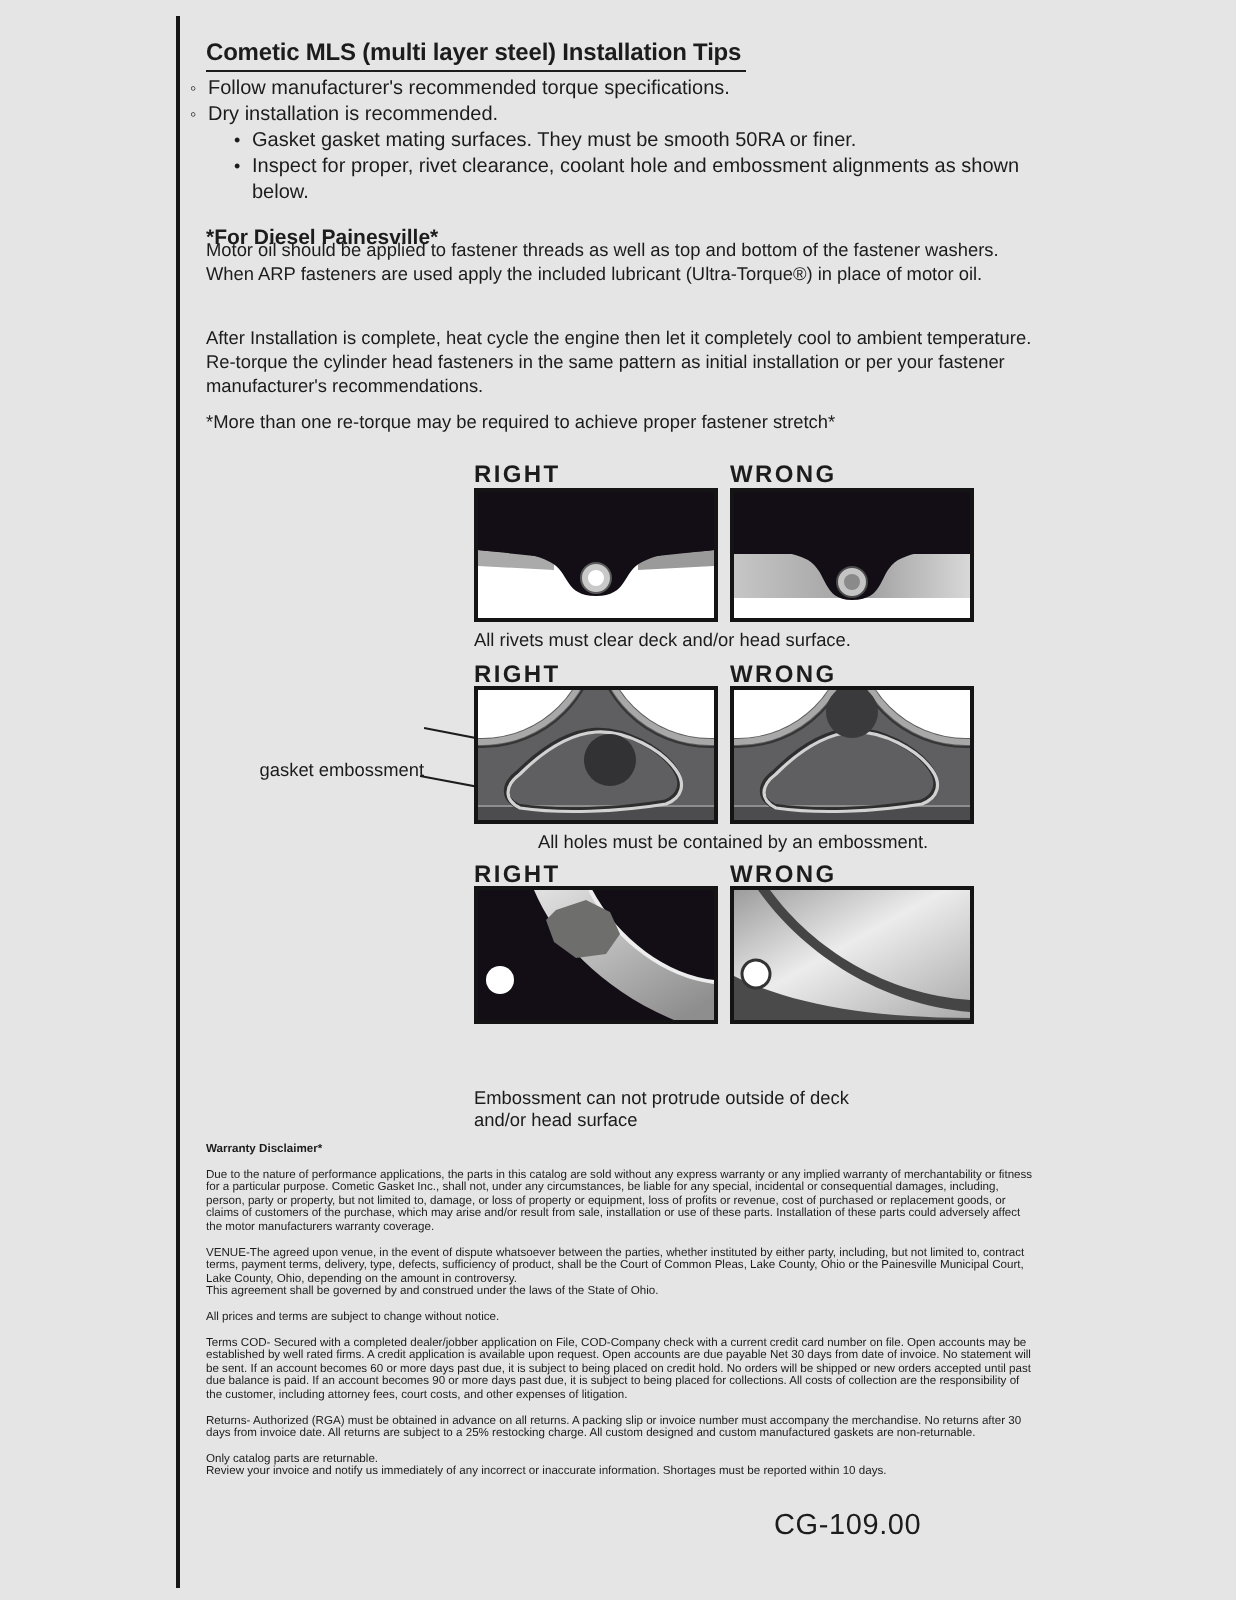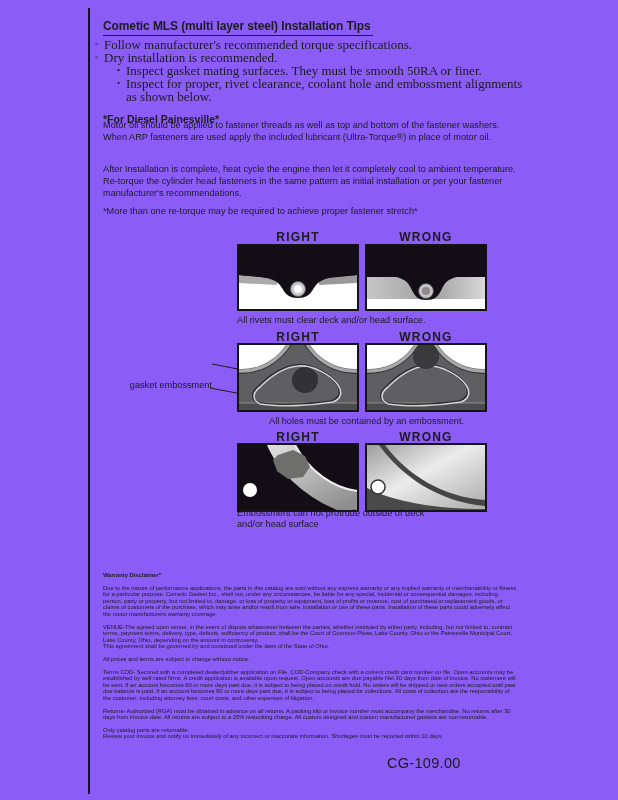--- a/index.html
+++ b/index.html
@@ -1,29 +1,29 @@
 <!DOCTYPE html>
 <html><head>
 <meta charset="utf-8">
 <style>
   html,body{margin:0;padding:0;background:#ffffff;}
-  .page{position:relative;width:618px;height:800px;background:#8b5cf6;
+  .page{position:relative;width:618px;height:800px;background:#e5e5e5;
         font-family:"Liberation Sans",sans-serif;color:#1c1c1c;overflow:hidden;}
   .abs{position:absolute;}
   .vline{position:absolute;left:88px;top:8px;width:1.5px;height:786px;background:#161616;}
   .title{position:absolute;left:103px;top:19px;font-size:12px;font-weight:bold;
          letter-spacing:-0.1px;border-bottom:1.5px solid #1c1c1c;padding:0 2px 2px 0;}
-  .bullets{position:absolute;left:95px;top:38px;font-size:13px;line-height:13px;width:440px;font-family:Liberation Serif, serif;}
+  .bullets{position:absolute;left:95px;top:38px;font-size:10px;line-height:13px;width:440px;}
   .bullet{position:relative;padding-left:9px;}
   .bullet::before{content:"◦";position:absolute;left:0;top:0;font-size:9px;}
   .bullet.sub{padding-left:9px;margin-left:22px;}
   .bullet.sub::before{content:"•";}
   .h2{position:absolute;left:103px;font-size:10.5px;font-weight:bold;}
   .body-p{position:absolute;left:103px;width:422px;font-size:9.2px;line-height:12.2px;}
-  .fig-label{position:absolute;width:122px;text-align:center;font-size:12px;font-weight:bold;
+  .fig-label{position:absolute;width:122px;text-align:left;font-size:12px;font-weight:bold;
              letter-spacing:1.2px;}
   .panel{position:absolute;width:122px;}
   .panel svg{display:block;width:100%;height:100%;}
   .caption{position:absolute;left:237px;font-size:9.2px;line-height:11px;white-space:pre-line;}
   .callout{position:absolute;left:95px;width:117px;text-align:right;font-size:9.2px;
            line-height:10.5px;white-space:pre-line;}
   .legal{position:absolute;left:103px;top:572px;width:416px;font-size:5.8px;line-height:6.6px;}
   .legal p{margin:0 0 6px 0;white-space:pre-line;}
   .legal .lh{font-weight:bold;margin-bottom:6px;}
   .pagecode{position:absolute;left:387px;top:755px;font-size:14.5px;letter-spacing:0.3px;}
@@ -33,21 +33,21 @@
 
 <div class="page">
 
   <div class="vline"></div>
 
   <div class="title">Cometic MLS (multi layer steel) Installation Tips</div>
 
   <div class="bullets">
     <div class="bullet">Follow manufacturer's recommended torque specifications.</div>
     <div class="bullet">Dry installation is recommended.</div>
-    <div class="bullet sub">Inspect gasket mating surfaces.  They must be smooth 50RA or finer.</div>
+    <div class="bullet sub">Gasket gasket mating surfaces.  They must be smooth 50RA or finer.</div>
     <div class="bullet sub">Inspect for proper, rivet clearance, coolant hole and embossment alignments as shown below.</div>
   </div>
 
   <div class="h2" style="top:113px;">*For Diesel Painesville*</div>
   <p class="body-p" style="top:119px;margin:0;">Motor oil should be applied to fastener threads as well as top and bottom of the fastener washers. When ARP fasteners are used apply the included lubricant (Ultra-Torque®) in place of motor oil.</p>
   <p class="body-p" style="top:163px;margin:0;">After Installation is complete, heat cycle the engine then let it completely cool to ambient temperature. Re-torque the cylinder head fasteners in the same pattern as initial installation or per your fastener manufacturer's recommendations.</p>
   <p class="body-p" style="top:205px;margin:0;">*More than one re-torque may be required to achieve proper fastener stretch*</p>
 
   <div class="fig-label" style="left:237px;top:230px;">RIGHT</div>
   <div class="fig-label" style="left:365px;top:230px;">WRONG</div>
@@ -166,21 +166,21 @@
         </linearGradient>
       </defs>
       <rect x="1" y="1" width="120" height="67" fill="url(#g3w)"></rect>
       <path d="M20,2 C42,32 78,54 120,57 L120,63 C74,59 36,33 14,2 Z" fill="#454545"></path>
       <path d="M2,45 C30,59 70,66 120,66 L120,68 L2,68 Z" fill="#4a4a4a"></path>
       <circle cx="13" cy="44" r="7" fill="#ffffff" stroke="#333333" stroke-width="1.5"></circle>
       <rect x="1" y="1" width="120" height="67" fill="none" stroke="#141414" stroke-width="2"></rect>
     </svg>
   </div>
 
-  <div class="caption" style="top:508px;width:260px;">Embossment can not protrude outside of deck
+  <div class="caption" style="top:544px;width:260px;">Embossment can not protrude outside of deck
 and/or head surface</div>
 
   <div class="legal">
     <p class="lh">Warranty Disclaimer*</p>
     <p>Due to the nature of performance applications, the parts in this catalog are sold without any express warranty or any implied warranty of merchantability or fitness for a particular purpose.  Cometic Gasket Inc., shall not, under any circumstances, be liable for any special, incidental or consequential damages, including, person, party or property, but not limited to, damage, or loss of property or equipment, loss of profits or revenue, cost of purchased or replacement goods, or claims of customers of the purchase, which may arise and/or result from sale, installation or use of these parts.  Installation of these parts could adversely affect the motor manufacturers warranty coverage.</p>
     <p>VENUE-The agreed upon venue, in the event of dispute whatsoever between the parties, whether instituted by either party, including, but not limited to, contract terms, payment terms, delivery, type, defects, sufficiency of product, shall be the Court of Common Pleas, Lake County, Ohio or the Painesville Municipal Court, Lake County, Ohio, depending on the amount in controversy.
 This agreement shall be governed by and construed under the laws of the State of Ohio.</p>
     <p>All prices and terms are subject to change without notice.</p>
     <p>Terms COD- Secured with a completed dealer/jobber application on File, COD-Company check with a current credit card number on file.  Open accounts may be established by well rated firms.  A credit application is available upon request.  Open accounts are due payable Net 30 days from date of invoice.  No statement will be sent.  If an account becomes 60 or more days past due, it is subject to being placed on credit hold.  No orders will be shipped or new orders accepted until past due balance is paid.  If an account becomes 90 or more days past due, it is subject to being placed for collections.  All costs of collection are the responsibility of the customer, including attorney fees, court costs, and other expenses of litigation.</p>
     <p>Returns- Authorized (RGA) must be obtained in advance on all returns.  A packing slip or invoice number must accompany the merchandise.  No returns after 30 days from invoice date.  All returns are subject to a 25% restocking charge.  All custom designed and custom manufactured gaskets are non-returnable.</p>

